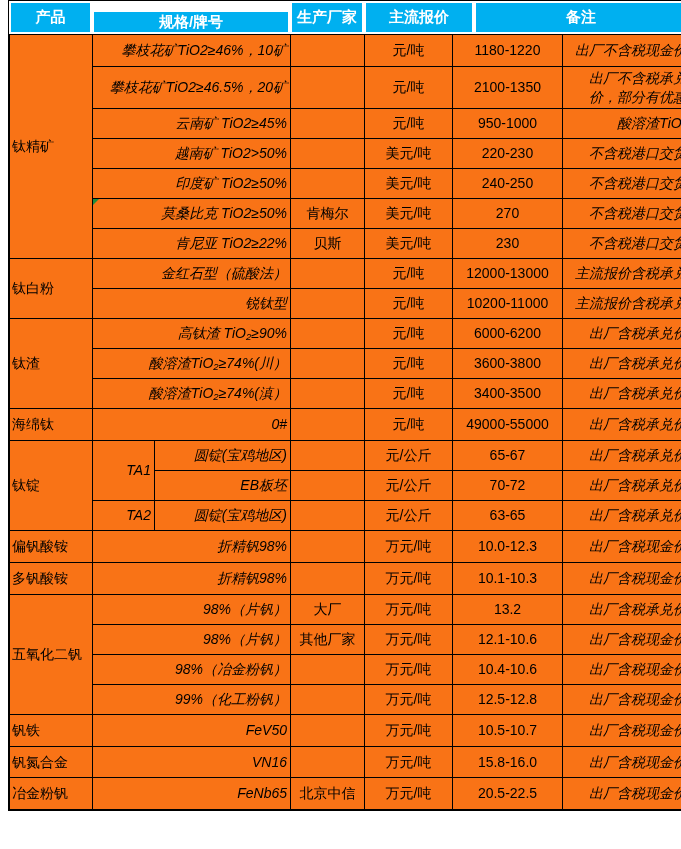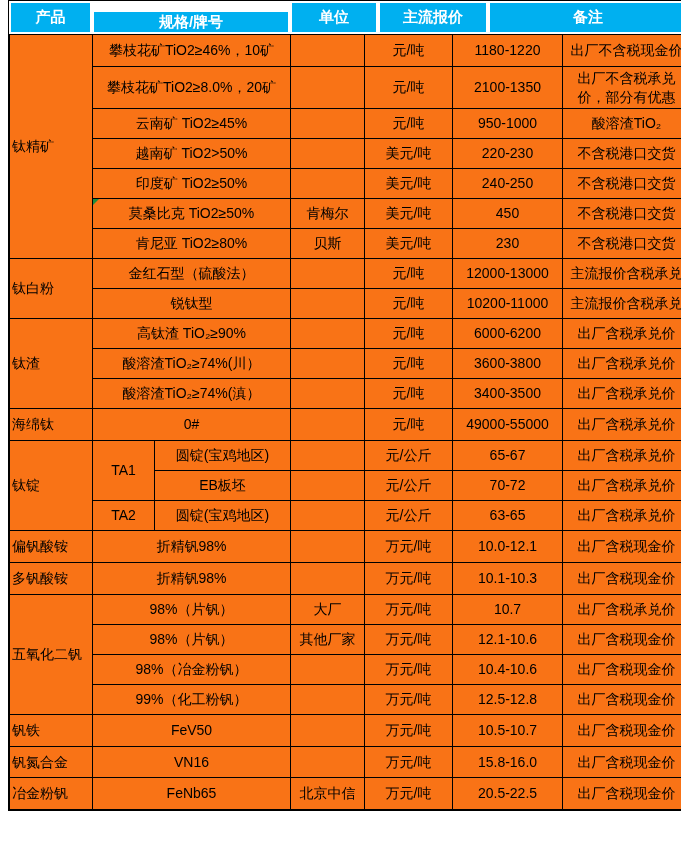--- a/index.html
+++ b/index.html
@@ -25,36 +25,36 @@
   .hc4{width:110px;}
   .hc5{flex:1 1 auto !important;}
   
   table{width:100%;border-collapse:collapse;table-layout:fixed;}
   td{border:1px solid var(--grid);font-size:14px;line-height:1.35;
      padding:1px 3px;vertical-align:middle;overflow:hidden;}
   tr{height:30px;}
   tr.r32{height:32px;}
   tr.r42{height:42px;}
   td.product{text-align:left;padding:6px 2px;}
-  td.spec, td.form, td.grade, td.note{text-align:center;}
+  td.spec, td.form, td.grade, td.note{text-align:right;font-style:italic;}
   td.producer, td.unit, td.price{text-align:center;}
   td.flagcell{position:relative;}
   .corner-triangle-icon{position:absolute;left:0;top:0;width:0;height:0;
      border-top:6px solid var(--flag);border-right:6px solid transparent;}
 </style>
 </head>
 <body>
 
 <div class="sheet">
   <div class="price-table-wrap">
 
     <div class="hdr">
       <div class="hcell hc0">产品</div>
       <div class="hcell hc1">规格/牌号</div>
-      <div class="hcell hc3">单位</div>
+      <div class="hcell hc2">生产厂家</div>
       <div class="hcell hc4">主流报价</div>
       <div class="hcell hc5">备注</div>
     </div>
 
     <table>
       <colgroup>
         <col style="width:83px">
           <col style="width:62px">
           <col style="width:136px">
         <col style="width:74px">
@@ -65,21 +65,21 @@
       <tbody>
         <tr class="r32">
           <td class="product" rowspan="7">钛精矿</td>
           <td class="spec" colspan="2">攀枝花矿TiO2≥46%，10矿</td>
           <td class="producer"></td>
           <td class="unit">元/吨</td>
           <td class="price">1180-1220</td>
           <td class="note">出厂不含税现金价</td>
         </tr>
         <tr class="r42">
-          <td class="spec" colspan="2">攀枝花矿TiO2≥8.0%，20矿</td>
+          <td class="spec" colspan="2">攀枝花矿TiO2≥46.5%，20矿</td>
           <td class="producer"></td>
           <td class="unit">元/吨</td>
           <td class="price">2100-1350</td>
           <td class="note">出厂不含税承兑价，部分有优惠</td>
         </tr>
         <tr>
           <td class="spec" colspan="2">云南矿 TiO2≥45%</td>
           <td class="producer"></td>
           <td class="unit">元/吨</td>
           <td class="price">950-1000</td>
@@ -98,25 +98,25 @@
           <td class="unit">美元/吨</td>
           <td class="price">240-250</td>
           <td class="note">不含税港口交货</td>
         </tr>
         <tr>
           <td class="spec flagcell" colspan="2">
             <span class="corner-triangle-icon"></span><span>莫桑比克 TiO2≥50%</span>
           </td>
           <td class="producer">肯梅尔</td>
           <td class="unit">美元/吨</td>
-          <td class="price">450</td>
-          <td class="note">不含税港口交货</td>
-        </tr>
-        <tr>
-          <td class="spec" colspan="2">肯尼亚 TiO2≥80%</td>
+          <td class="price">270</td>
+          <td class="note">不含税港口交货</td>
+        </tr>
+        <tr>
+          <td class="spec" colspan="2">肯尼亚 TiO2≥22%</td>
           <td class="producer">贝斯</td>
           <td class="unit">美元/吨</td>
           <td class="price">230</td>
           <td class="note">不含税港口交货</td>
         </tr>
 
         <tr>
           <td class="product" rowspan="2">钛白粉</td>
           <td class="spec" colspan="2">金红石型（硫酸法）</td>
           <td class="producer"></td>
@@ -187,38 +187,38 @@
           <td class="unit">元/公斤</td>
           <td class="price">63-65</td>
           <td class="note">出厂含税承兑价</td>
         </tr>
 
         <tr>
           <td class="product">偏钒酸铵</td>
           <td class="spec" colspan="2">折精钒98%</td>
           <td class="producer"></td>
           <td class="unit">万元/吨</td>
-          <td class="price">10.0-12.1</td>
+          <td class="price">10.0-12.3</td>
           <td class="note">出厂含税现金价</td>
         </tr>
         <tr>
           <td class="product">多钒酸铵</td>
           <td class="spec" colspan="2">折精钒98%</td>
           <td class="producer"></td>
           <td class="unit">万元/吨</td>
           <td class="price">10.1-10.3</td>
           <td class="note">出厂含税现金价</td>
         </tr>
 
         <tr>
           <td class="product" rowspan="4">五氧化二钒</td>
           <td class="spec" colspan="2">98%（片钒）</td>
           <td class="producer">大厂</td>
           <td class="unit">万元/吨</td>
-          <td class="price">10.7</td>
+          <td class="price">13.2</td>
           <td class="note">出厂含税承兑价</td>
         </tr>
         <tr>
           <td class="spec" colspan="2">98%（片钒）</td>
           <td class="producer">其他厂家</td>
           <td class="unit">万元/吨</td>
           <td class="price">12.1-10.6</td>
           <td class="note">出厂含税现金价</td>
         </tr>
         <tr>

